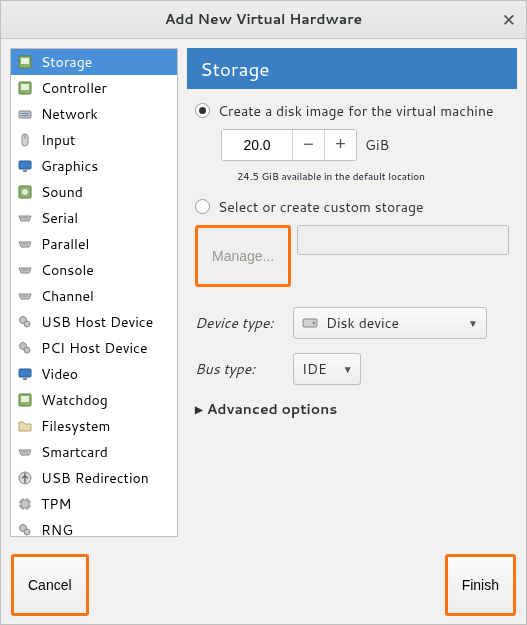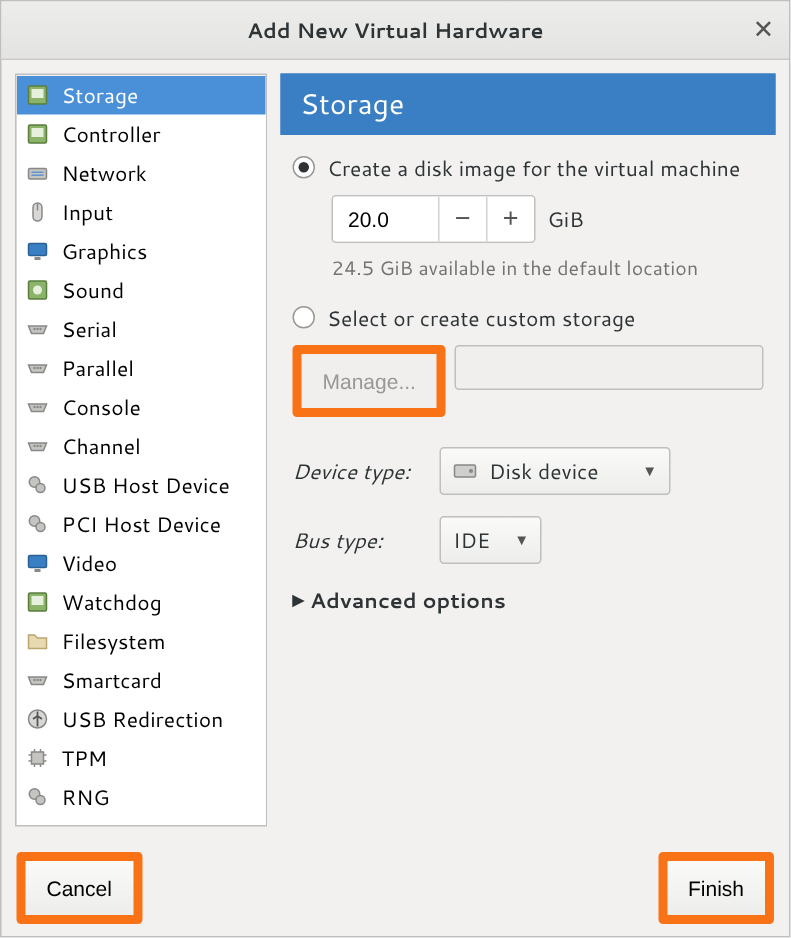--- a/index.html
+++ b/index.html
@@ -124,49 +124,49 @@
     display: flex;
     border: 1px solid #bfbfbf;
     border-radius: 3px;
     background: #fff;
     height: 32px;
     overflow: hidden;
   }
   .spin input {
     width: 70px;
     border: none;
-    text-align: left;
+    text-align: center;
     padding: 0 10px;
     font-size: 14px;
     outline: none;
   }
   .spin button {
     width: 32px;
     border: none;
     border-left: 1px solid #d3d2d0;
     background: #fff;
     font-size: 18px;
     cursor: pointer;
     color: #555;
   }
   .hint {
-    color: #737373;
-    margin: 0 0 14px 26px;
-    font-size: 13px;
+    color: #0f172a;
+    margin: 0 0 14px 42px;
+    font-size: 10px;
   }
   .manage-row {
     display: flex;
     gap: 6px;
     margin: 4px 0 20px 0;
   }
   .btn {
-    border: 6px solid #f97316;
+    border: 3px solid #f97316;
     background: linear-gradient(#fafaf9, #ededeb);
     border-radius: 3px;
-    padding: 10px 14px;
+    padding: 20px 14px;
     cursor: pointer;
     font-size: 14px;
   }
   .btn.disabled {
     color: #9a9894;
     background: #f0efee;
     cursor: default;
   }
   .path-input {
     flex: 1;
@@ -463,21 +463,21 @@
           <span>Select or create custom storage</span>
         </div>
 
         <div class="manage-row">
           <button class="btn disabled">Manage...</button>
           <input class="path-input disabled" disabled="" value="" style="">
         </div>
 
         <div class="form-row">
           <label>Device type:</label>
-          <div class="combo" style="width:154px">
+          <div class="combo" style="width:194px">
             <span class="icon">
               <svg width="16" height="16" viewBox="0 0 16 16">
                   <rect x="1" y="4" width="14" height="8" rx="1" fill="#d0cfcd" stroke="#888" stroke-width="1"></rect>
                   <circle cx="12" cy="8" r="1.4" fill="#888"></circle>
                 </svg>
             </span>
             <span>Disk device</span>
             <span style="flex:1"></span>
             <span class="arrow">▼</span>
           </div>

